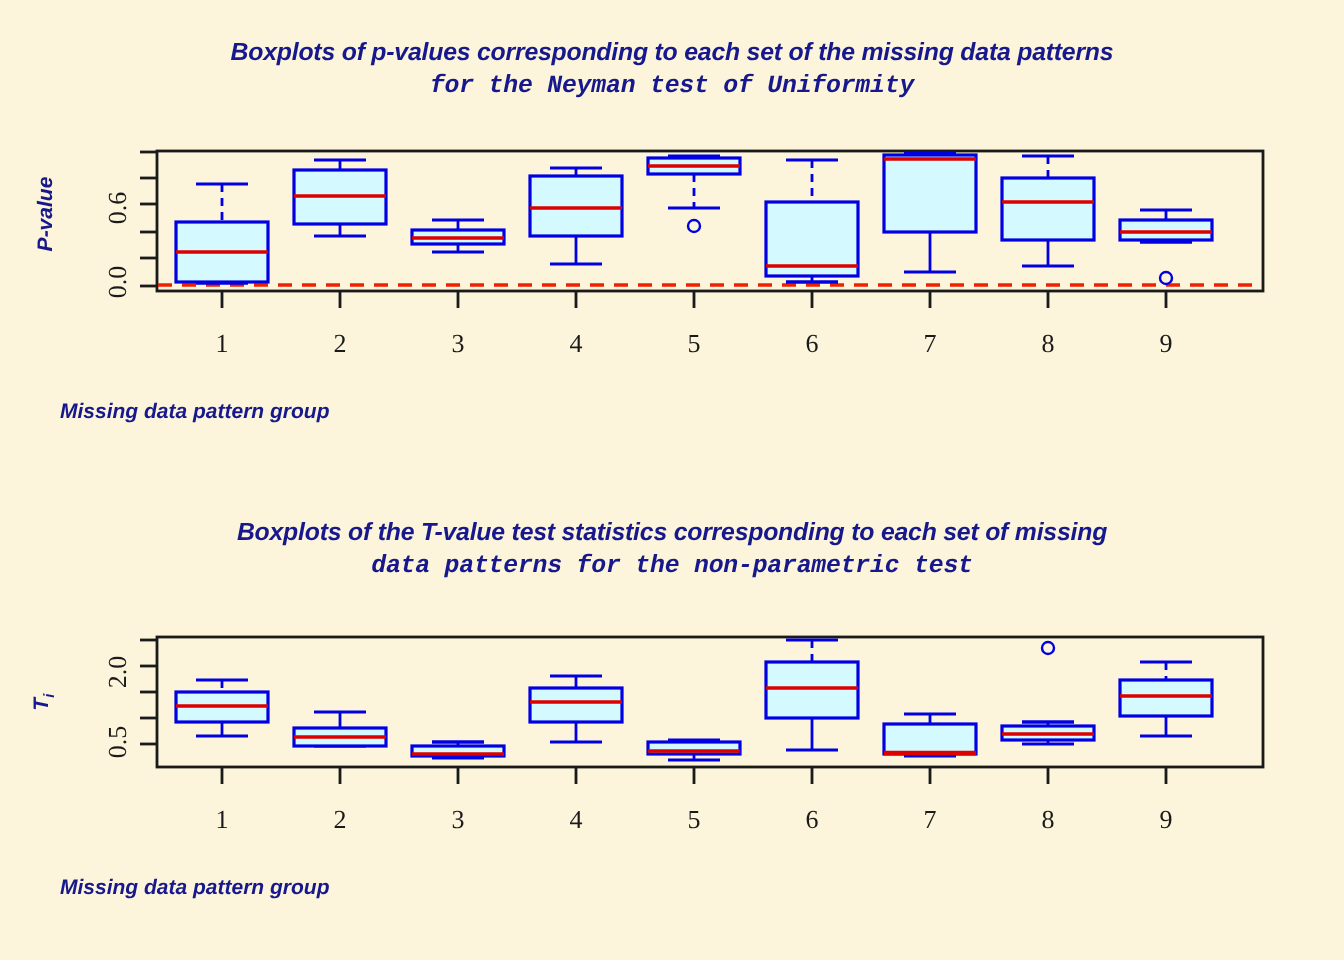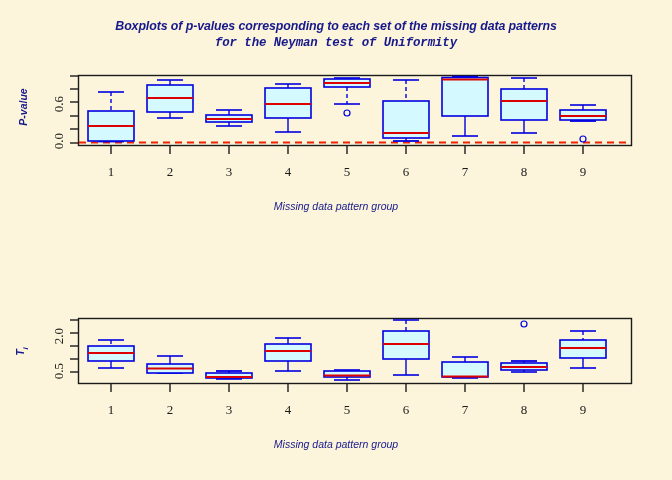--- a/index.html
+++ b/index.html
@@ -23,24 +23,24 @@
     color:#16188C;
     font-family:"Liberation Sans", sans-serif;
     font-weight:bold;font-style:italic;
     font-size:12.4px;line-height:17px;
     letter-spacing:-0.1px;
   }
   .chart-title .l2{display:block;font-family:Liberation Mono, monospace;}
 
   .axis-title-x{
     position:absolute;left:30px;width:612px;
-    text-align:center;
+    text-align:left;
     color:#16188C;
     font-family:"Liberation Sans", sans-serif;
-    font-weight:normal;font-style:italic;
+    font-weight:bold;font-style:italic;
     font-size:10.5px;
   }
   .axis-title-y{
     position:absolute;
     color:#16188C;
     font-family:"Liberation Sans", sans-serif;
     font-weight:bold;font-style:italic;
     font-size:10.5px;
     transform:rotate(-90deg);
     transform-origin:50% 50%;
@@ -205,20 +205,24 @@
     <div class="ticklabel xtick" style="left:391px;top:164px;width:30px;">6</div>
     <div class="ticklabel xtick" style="left:450px;top:164px;width:30px;">7</div>
     <div class="ticklabel xtick" style="left:509px;top:164px;width:30px;">8</div>
     <div class="ticklabel xtick" style="left:568px;top:164px;width:30px;">9</div>
 
     <div class="axis-title-x" style="top:200px;">Missing data pattern group</div>
   </div>
 
   <div class="panel" id="panel-bottom">
 
+    <div class="chart-title" style="top:18px;">
+      <span>Boxplots of the T-value test statistics corresponding to each set of missing</span>
+      <span class="l2">data patterns for the non-parametric test</span>
+    </div>
 
     <div class="axis-title-y" style="left:-6px;top:104px;width:56px;text-align:center;">
       <span>T</span><sub>i</sub>
     </div>
 
     <div class="ticklabel ytick" style="left:47px;top:123px;width:24px;text-align:center;">0.5</div>
     <div class="ticklabel ytick" style="left:47px;top:88px;width:24px;text-align:center;">2.0</div>
 
     <svg class="plotsvg" width="672" height="240" viewBox="0 0 672 240">
 

